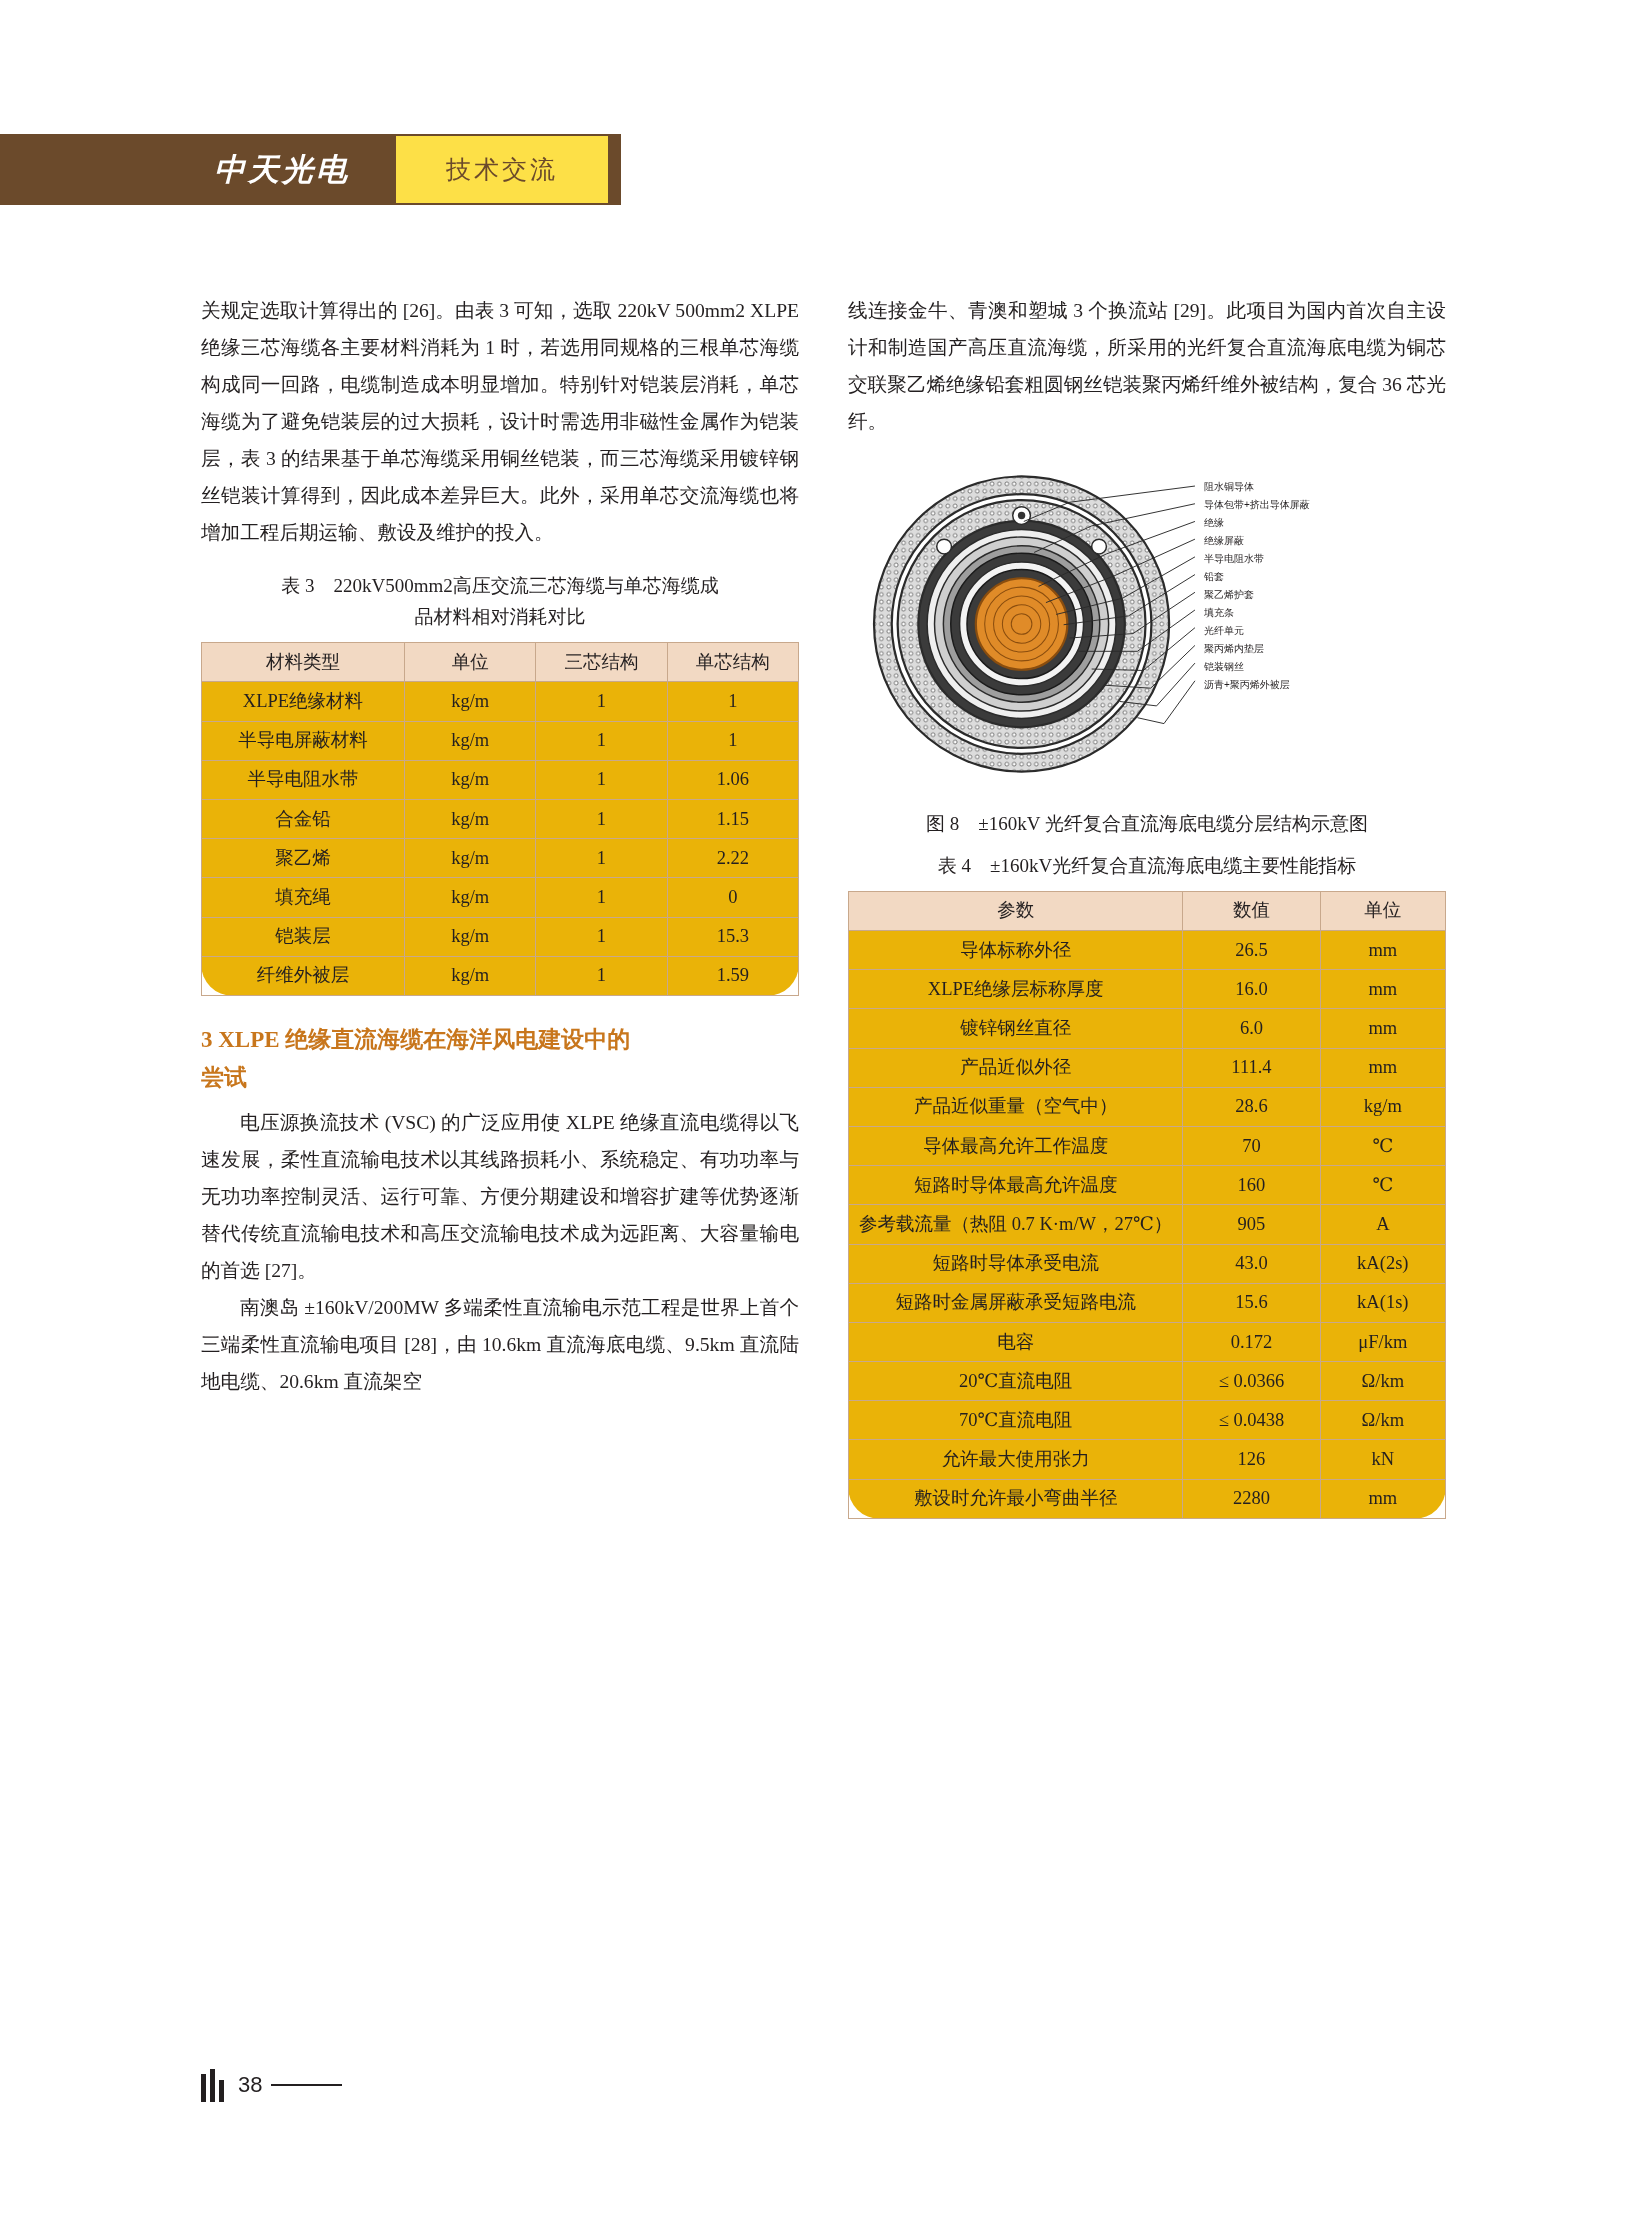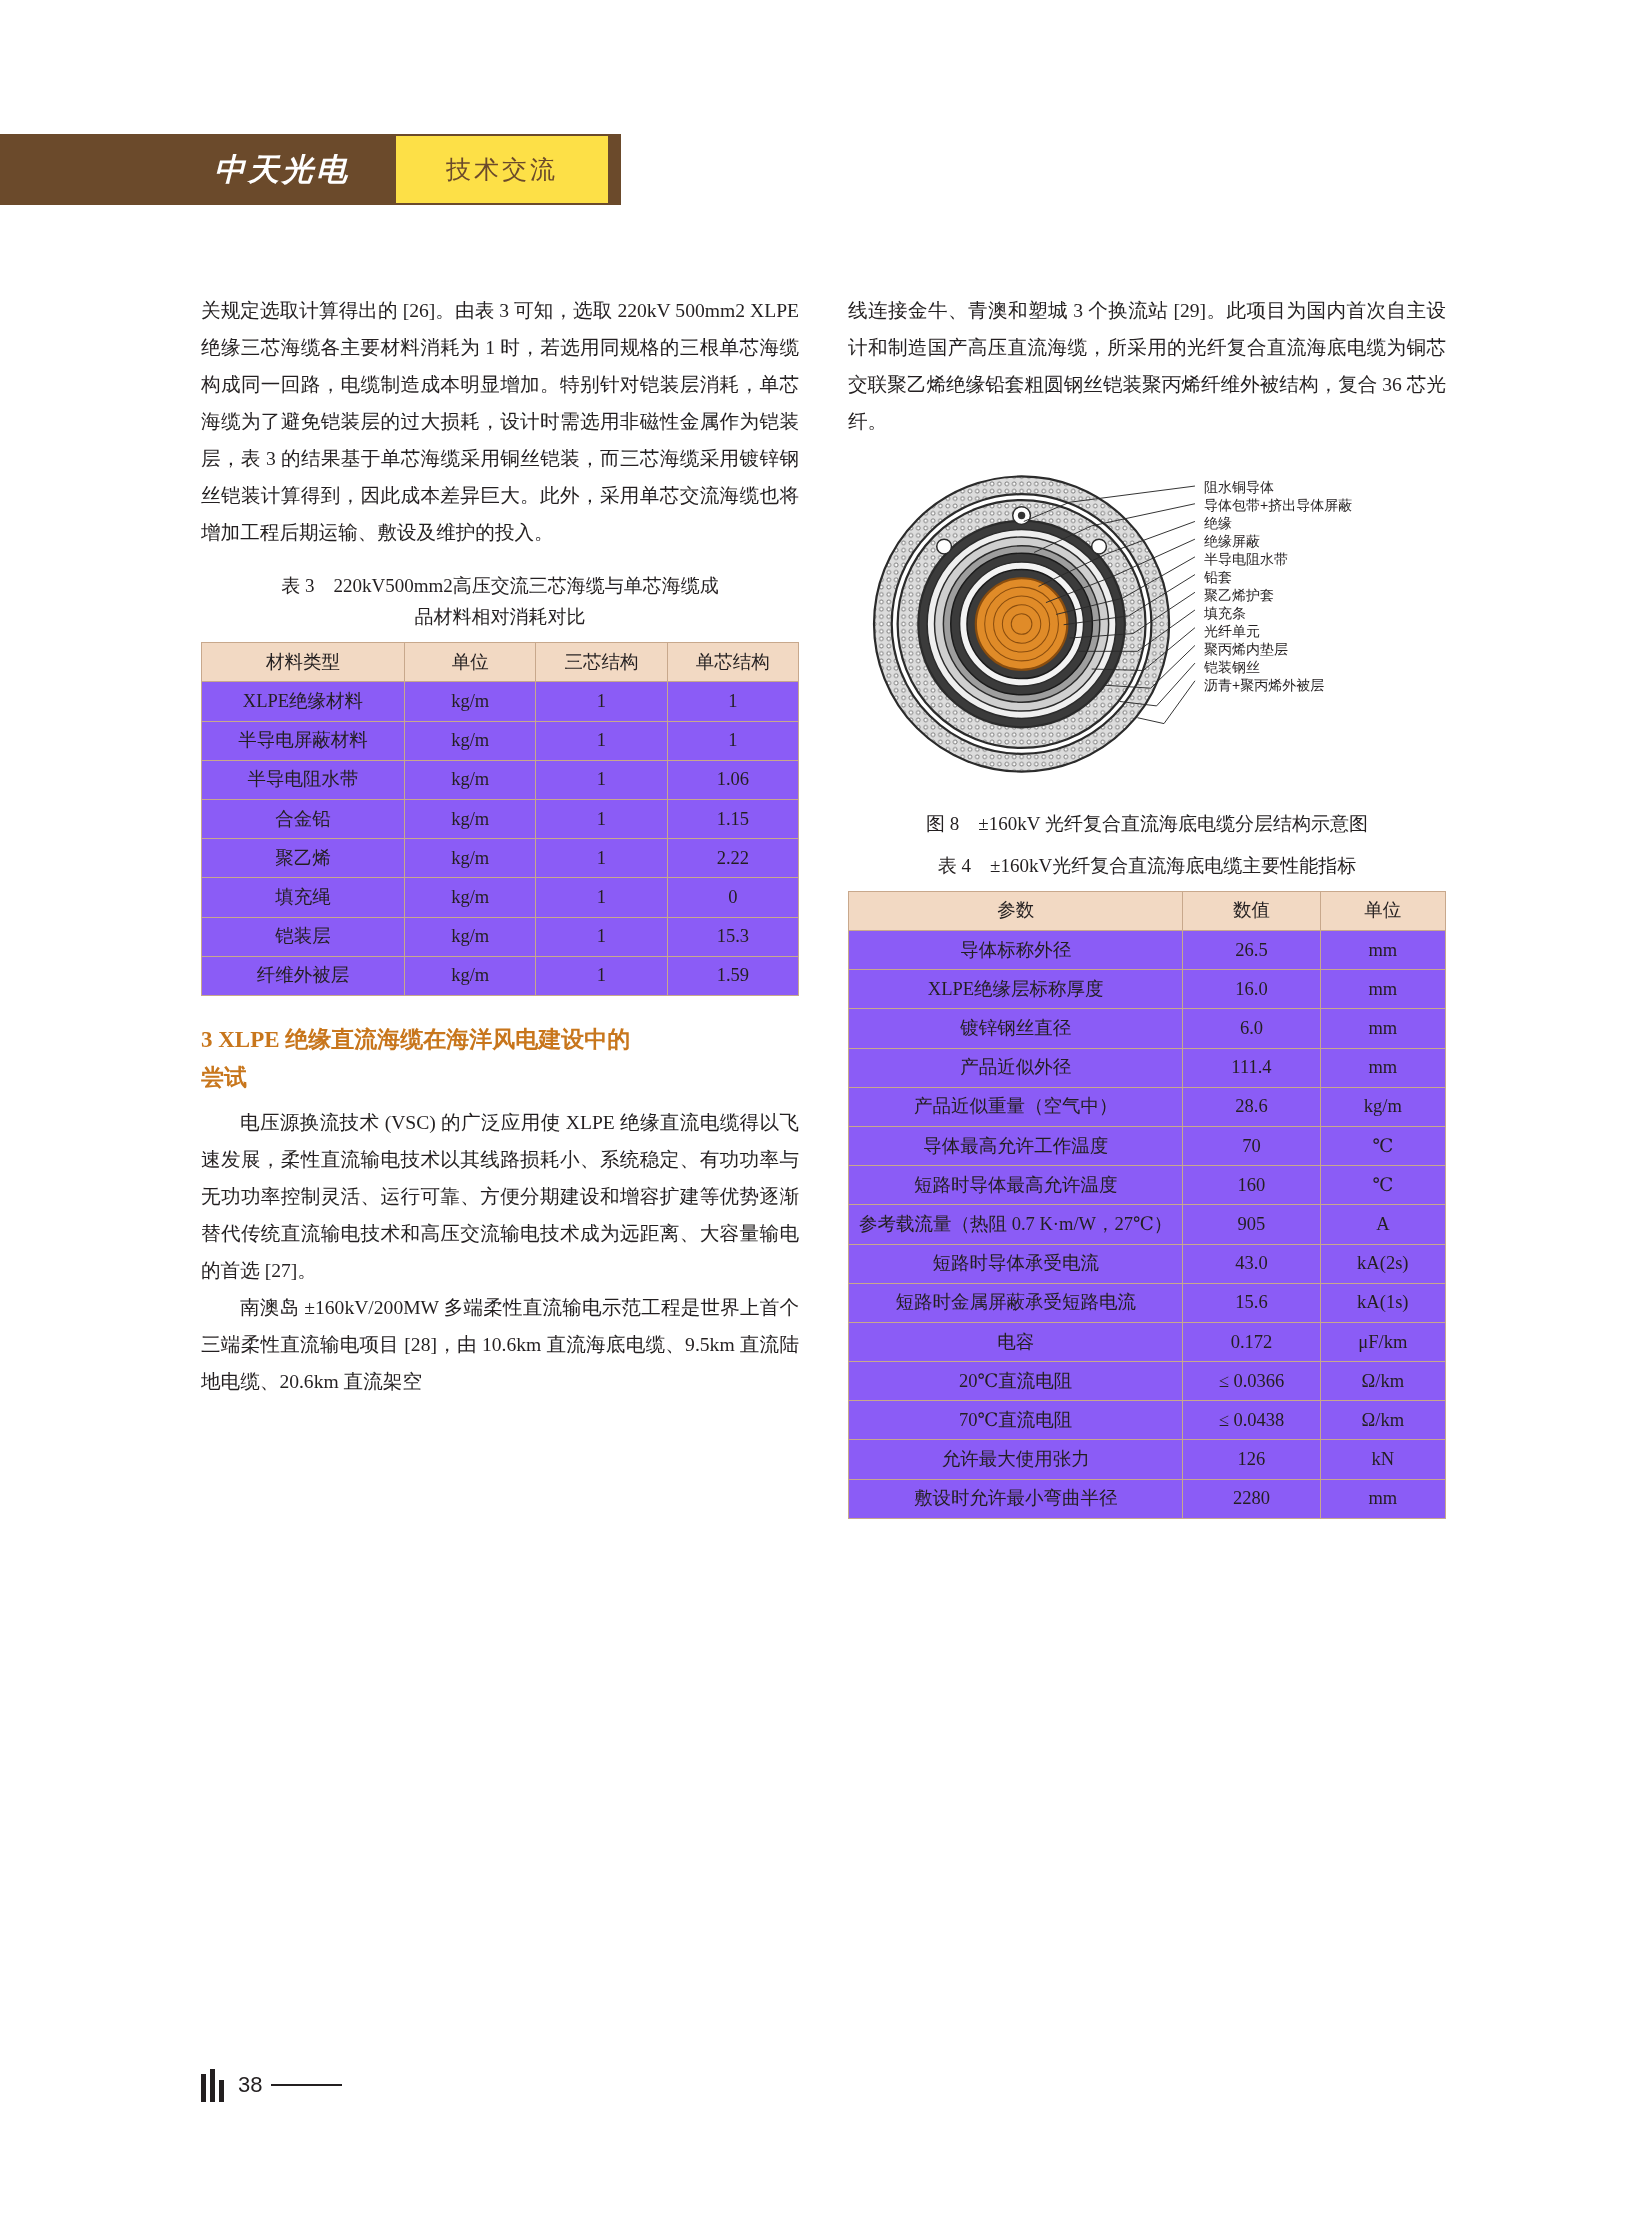--- a/index.html
+++ b/index.html
@@ -76,21 +76,22 @@
     font-size: 19px;
     line-height: 31px;
     margin: 19px 0 10.3px 0;
   }
 
   
   table.tbl {
     border-collapse: collapse;
     width: 100%;
     font-size: 18.5px;
-    background: #8b5cf6;
+    background: #eab308;
+    border-radius: 32px;
   }
   table.tbl td, table.tbl th {
     border: 1.1px solid #c8a88c;
     text-align: center;
     padding: 6.6px 3px;
     font-weight: normal;
     color: #231f20;
     line-height: 25px;
   }
   table.tbl thead td {
@@ -116,21 +117,21 @@
   .fig-caption {
     text-align: center;
     font-size: 19px;
     line-height: 34px;
     margin-top: 8.9px;
   }
   .callout-list {
     position: absolute;
     left: 356px;
     top: 20.7px;
-    font-size: 14px;
+    font-size: 10px;
     line-height: 18px;
     font-family: "Liberation Sans", sans-serif;
     white-space: nowrap;
   }
 
   
   .footer {
     position: absolute;
     left: 201px;
     top: 2069px;

